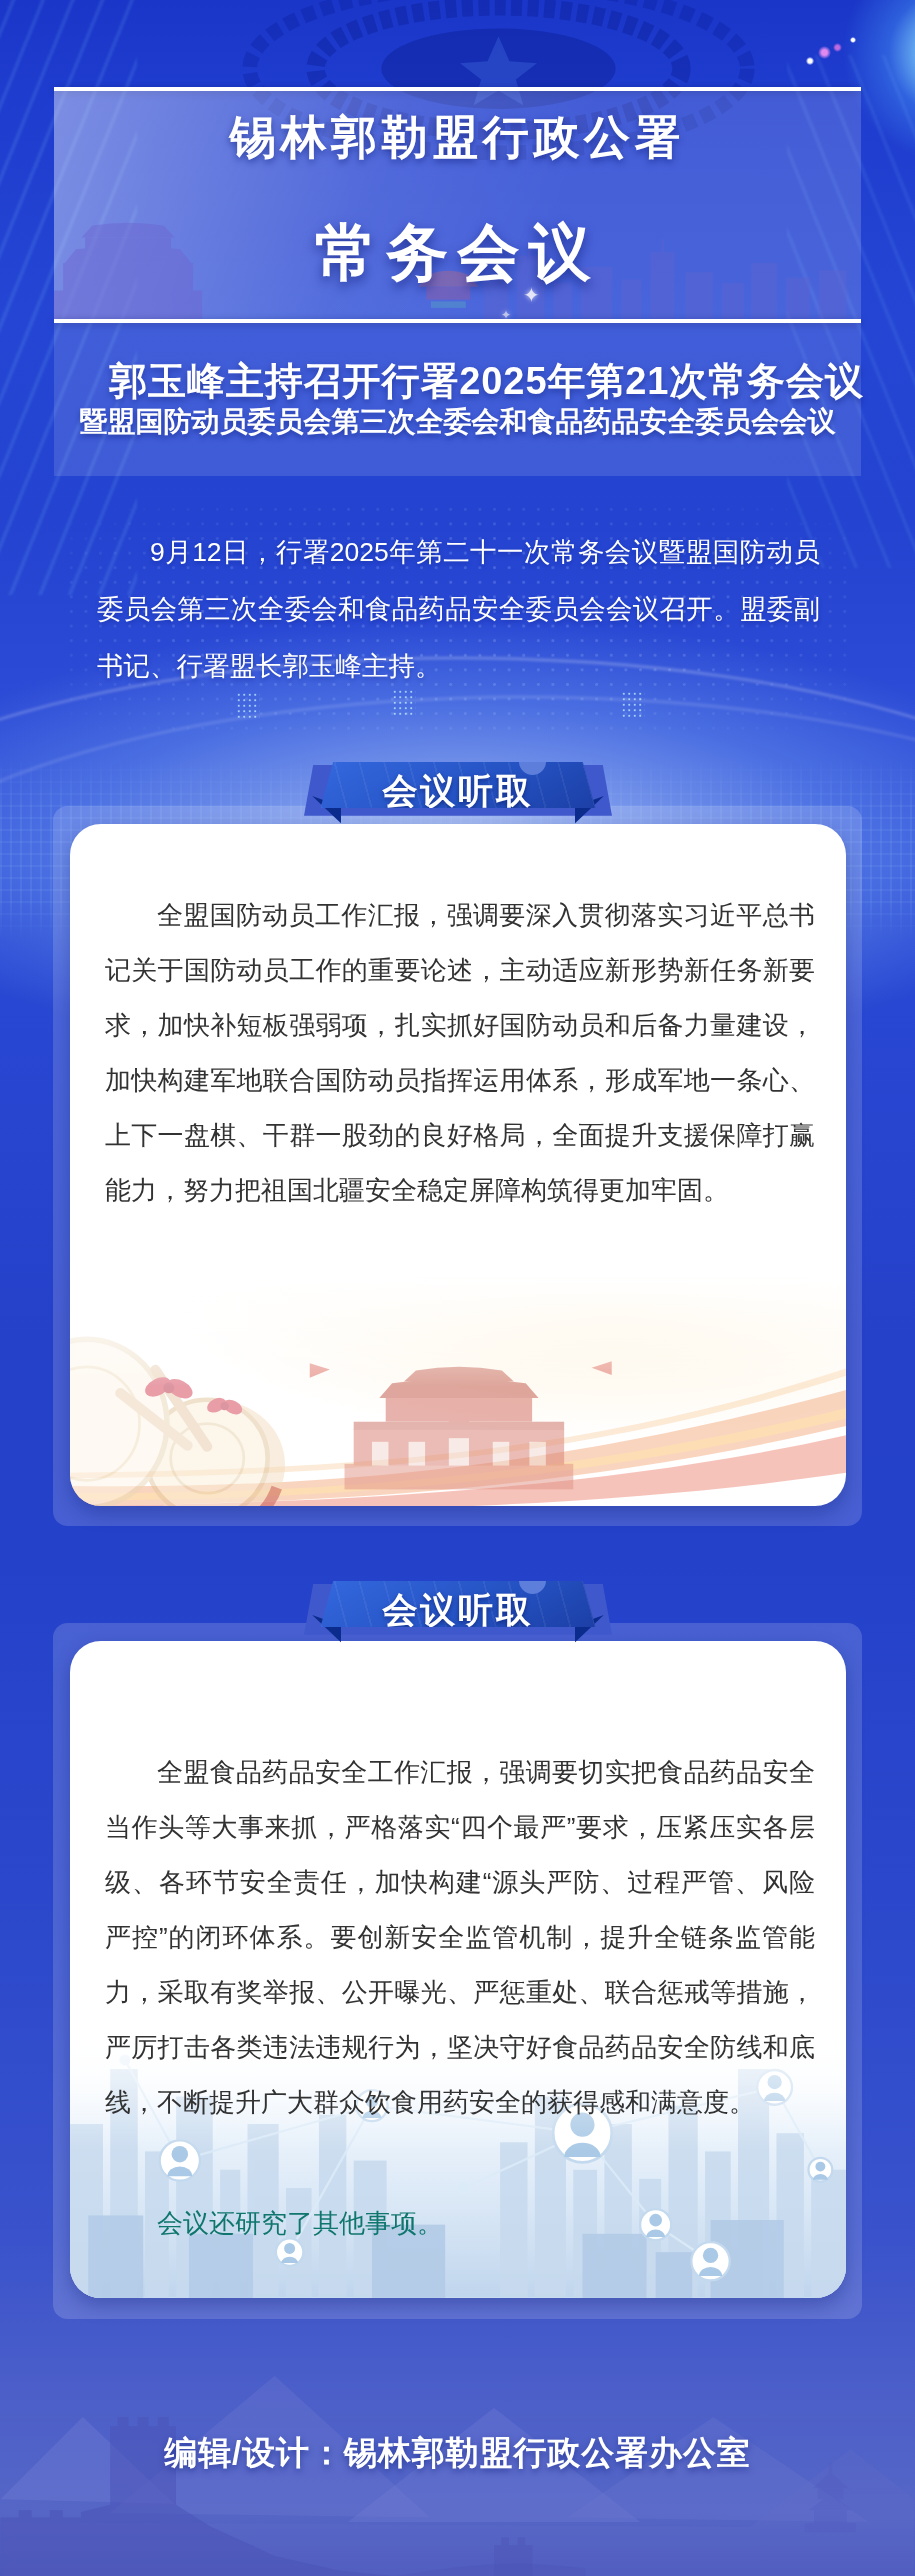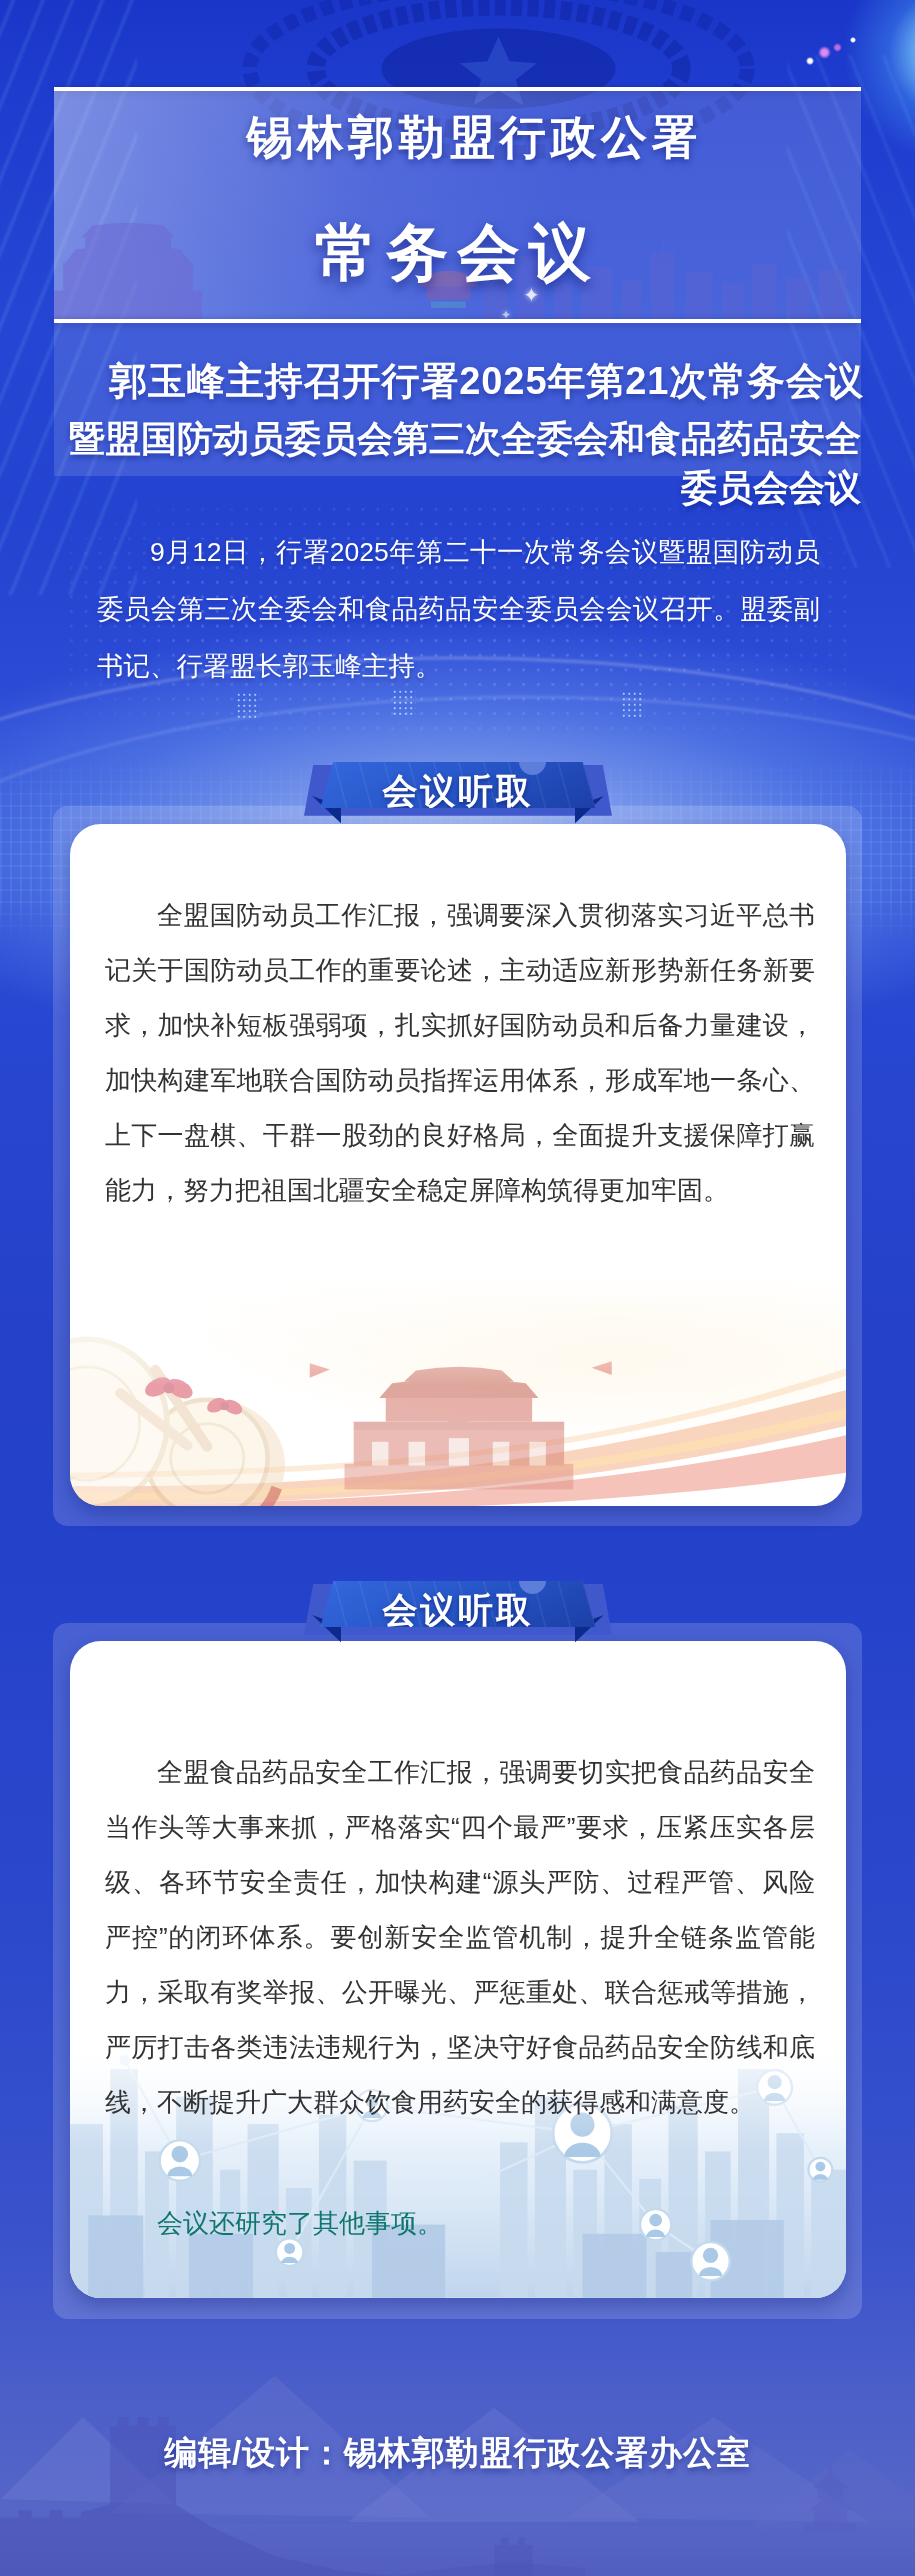--- a/index.html
+++ b/index.html
@@ -50,27 +50,27 @@
   
   .rule{left:54px;width:807px;height:3.7px;background:#ffffff;box-shadow:0 1.8px 7.3px rgba(8,20,100,.45);}
   .rule-top{top:87px;} .rule-bottom{top:319px;}
   .masthead-panel{left:54px;top:91px;width:807px;height:229px;background:rgba(255,255,255,.17);overflow:hidden;}
   .panel-rays{left:0;top:0;width:100%;height:100%;
     background:linear-gradient(110deg, rgba(255,255,255,.30), rgba(255,255,255,.06) 40%, rgba(255,255,255,0) 62%);}
   .header-skyline{left:0;bottom:0;width:807px;height:103px;}
   .sparkle{color:#ffffff;opacity:.85;text-shadow:0 0 5.5px rgba(255,255,255,.9);line-height:1;}
   .sp1{left:469px;top:194px;font-size:20px;} .sp2{left:447px;top:218px;font-size:12px;opacity:.65;}
   .org-title{left:0;top:15.6px;width:100%;text-align:center;color:#fff;font-size:46px;font-weight:700;
-    letter-spacing:4.6px;text-shadow:0 2.7px 7.3px rgba(10,25,120,.55);margin-left:17px;}
+    letter-spacing:4.6px;text-shadow:0 2.7px 7.3px rgba(10,25,120,.55);}
   .main-title{left:0;top:99px;width:100%;text-align:center;color:#fff;font-size:62px;font-weight:900;
     letter-spacing:9.2px;text-shadow:0 4.6px 11px rgba(8,20,110,.6);margin-top:21px;}
   .subtitle-panel{left:54px;top:323px;width:807px;height:153px;background:rgba(255,255,255,.13);}
   .subtitle-1{left:0;top:33px;width:100%;text-align:center;color:#fff;font-size:38px;font-weight:700;
     letter-spacing:0.9px;text-shadow:0 2.7px 6.4px rgba(10,25,120,.5);margin-left:29px;}
-  .subtitle-2{left:0;top:92px;width:100%;text-align:right;color:#fff;font-size:36px;font-weight:700;
+  .subtitle-2{left:0;top:80px;width:100%;text-align:center;color:#fff;font-size:28px;font-weight:700;
     text-shadow:0 2.7px 5.5px rgba(10,25,120,.5);}
 
   
   .intro{left:97px;top:524px;width:723px;color:#ffffff;font-size:26.5px;line-height:57px;
     text-align:justify;text-indent:2em;text-shadow:0 1.8px 4.6px rgba(10,25,120,.4);margin:0;}
 
   
   .section{left:0;width:915px;}
   .sec1{top:762px;height:764px;} .sec2{top:1581px;height:738px;}
   .section-panel{left:53px;width:809px;background:rgba(255,255,255,.16);border-radius:14.6px;z-index:1;}

